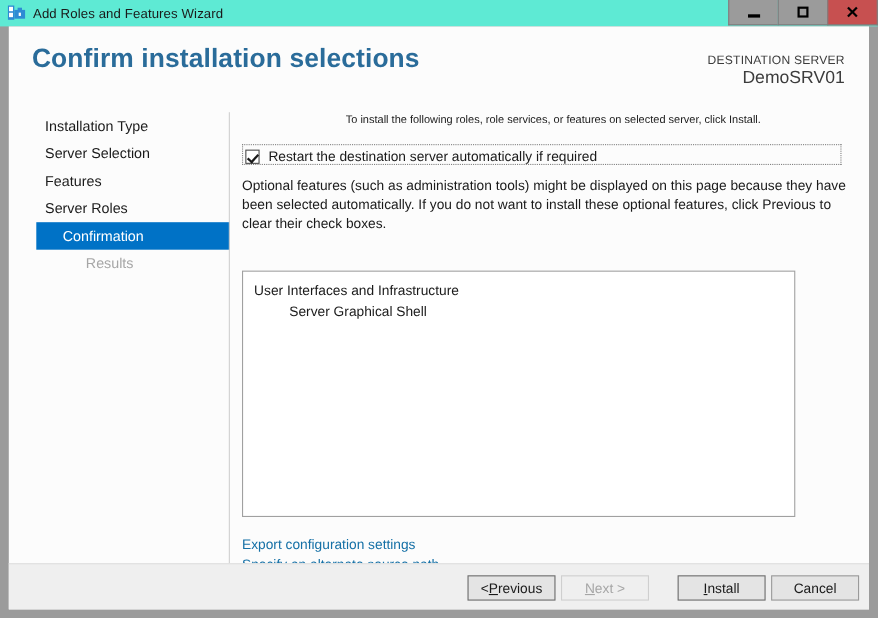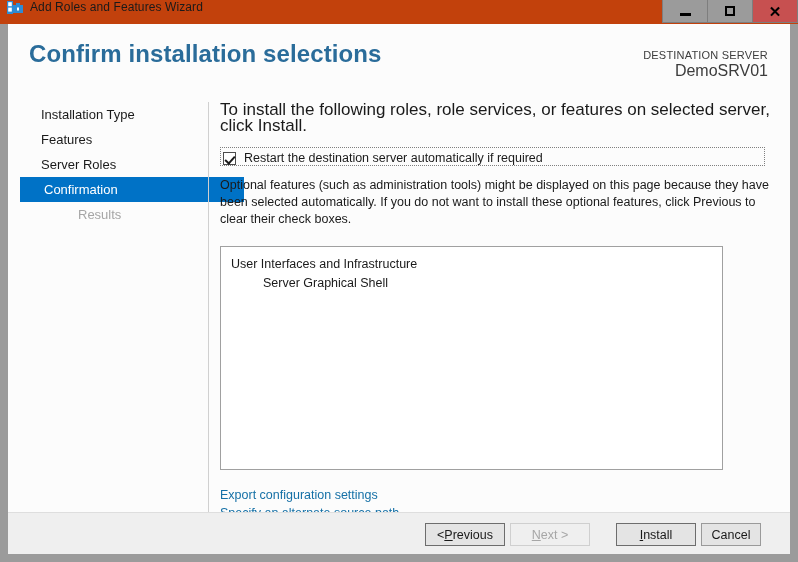--- a/index.html
+++ b/index.html
@@ -24,23 +24,23 @@
     background: #9b9b9b;
     box-sizing: border-box;
   }
 
   
   .titlebar {
     position: absolute;
     left: 0; top: 0;
     width: 798px;
     height: 24px;
-    background: #c2410c;
+    background: #5eead4;
     display: flex;
-    align-items: flex-start;
+    align-items: center;
   }
   .title-icon {
     width: 16px;
     height: 16px;
     margin-left: 7px;
     margin-right: 7px;
     flex: 0 0 auto;
     position: relative;
   }
   .title-text {
@@ -152,23 +152,23 @@
     line-height: 25px;
     padding-left: 33px;
     font-size: 13px;
     color: #1a1a1a;
     white-space: nowrap;
     box-sizing: border-box;
   }
   .sidebar-item.selected {
     background: #0072c6;
     color: #ffffff;
-    margin-left: 12px;
+    margin-left: 25px;
     padding-left: 24px;
-    width: 224px;
+    width: 176px;
   }
   .sidebar-item.disabled {
     color: #a6a6a6;
     margin-left: 37px;
   }
   .sidebar-divider {
     position: absolute;
     left: 200px;
     top: 0px;
     width: 1px;
@@ -177,24 +177,25 @@
   }
 
   
   .main {
     position: absolute;
     left: 212px;
     top: 78px;
     width: 566px;
   }
   .intro-text {
-    font-size: 17px;
+    font-size: 10px;
     color: #1a1a1a;
     line-height: 16px;
     margin: 0;
+    text-align: center;
   }
   .restart-row {
     margin-top: 13px;
     border: 1px dotted #808080;
     height: 19px;
     display: flex;
     align-items: flex-end;
     box-sizing: border-box;
     padding-left: 1px;
     width: 545px;
@@ -306,21 +307,21 @@
   }
   .btn.strong { border-color: #6d6d6d; }
   .btn.disabled {
     color: #a6a6a6;
     border-color: #cfcfcf;
     background: #efefef;
   }
   .btn-prev   { left: 417px; width: 80px; }
   .btn-next   { left: 502px; width: 80px; }
   .btn-install{ left: 608px; width: 80px; }
-  .btn-cancel { left: 693px; width: 60px; }
+  .btn-cancel { left: 693px; width: 80px; }
   .mnem { text-decoration: underline; }
 </style>
 </head>
 <body>
 
 <div class="window">
 
   <div class="titlebar">
     <span class="title-icon">
       <svg width="16" height="16" viewBox="0 0 16 16">
@@ -351,20 +352,21 @@
     <div class="page-header">
       <div class="page-title">Confirm installation selections</div>
       <div class="dest-server">
         <span class="dest-label">DESTINATION SERVER</span>
         <span class="dest-name">DemoSRV01</span>
       </div>
     </div>
 
     <div class="sidebar">
       <div class="sidebar-item">Installation Type</div>
+      <div class="sidebar-item">Server Selection</div>
       <div class="sidebar-item">Features</div>
       <div class="sidebar-item">Server Roles</div>
       <div class="sidebar-item selected">Confirmation</div>
       <div class="sidebar-item disabled">Results</div>
       <div class="sidebar-divider"></div>
     </div>
 
     <div class="main">
       <p class="intro-text">To install the following roles, role services, or features on selected server, click Install.</p>
 

